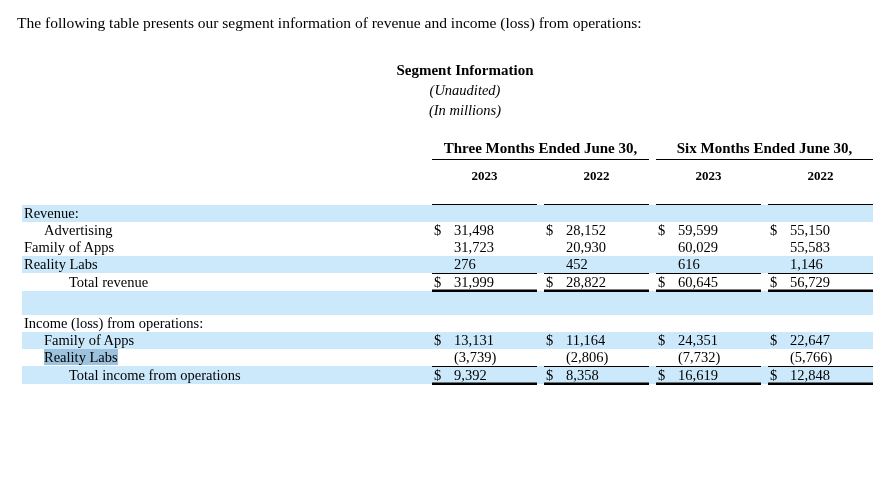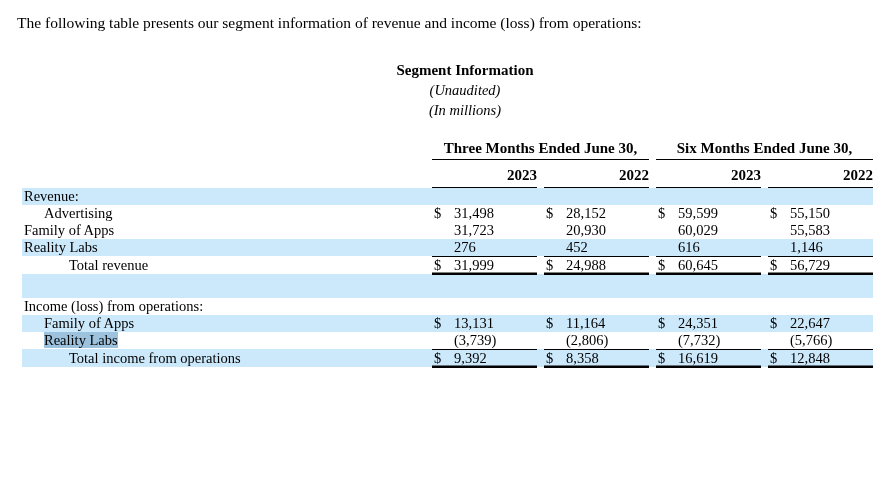--- a/index.html
+++ b/index.html
@@ -79,24 +79,24 @@
     font-size: 15px;
     text-align: center;
     padding-bottom: 2px;
     height: 20px;
   }
   .hdr-group td.grouped {
     border-bottom: 1.3px solid #000;
   }
   .hdr-year td {
     font-weight: bold;
-    font-size: 15px;
-    text-align: right;
+    font-size: 13px;
+    text-align: center;
     height: 24px;
-    padding-bottom: 3px;
+    padding-bottom: 20px;
   }
   .hdr-year td.underline {
     border-bottom: 1.3px solid #000;
   }
 
   
   tr.band { background: #cce9fb; }
   tr.plain { background: #ffffff; }
 
   td.label {
@@ -235,21 +235,21 @@
           <td class="cur rule-bot"></td>
           <td class="num rule-bot">1,146</td>
           <td></td>
         </tr>
         <tr class="plain">
           <td class="label ind2">Total revenue</td>
           <td class="cur rule-dbl">$</td>
           <td class="num rule-dbl">31,999</td>
           <td></td>
           <td class="cur rule-dbl">$</td>
-          <td class="num rule-dbl">24,988</td>
+          <td class="num rule-dbl">28,822</td>
           <td></td>
           <td class="cur rule-dbl">$</td>
           <td class="num rule-dbl">60,645</td>
           <td></td>
           <td class="cur rule-dbl">$</td>
           <td class="num rule-dbl">56,729</td>
           <td></td>
         </tr>
         <tr class="band spacer">
           <td></td>

